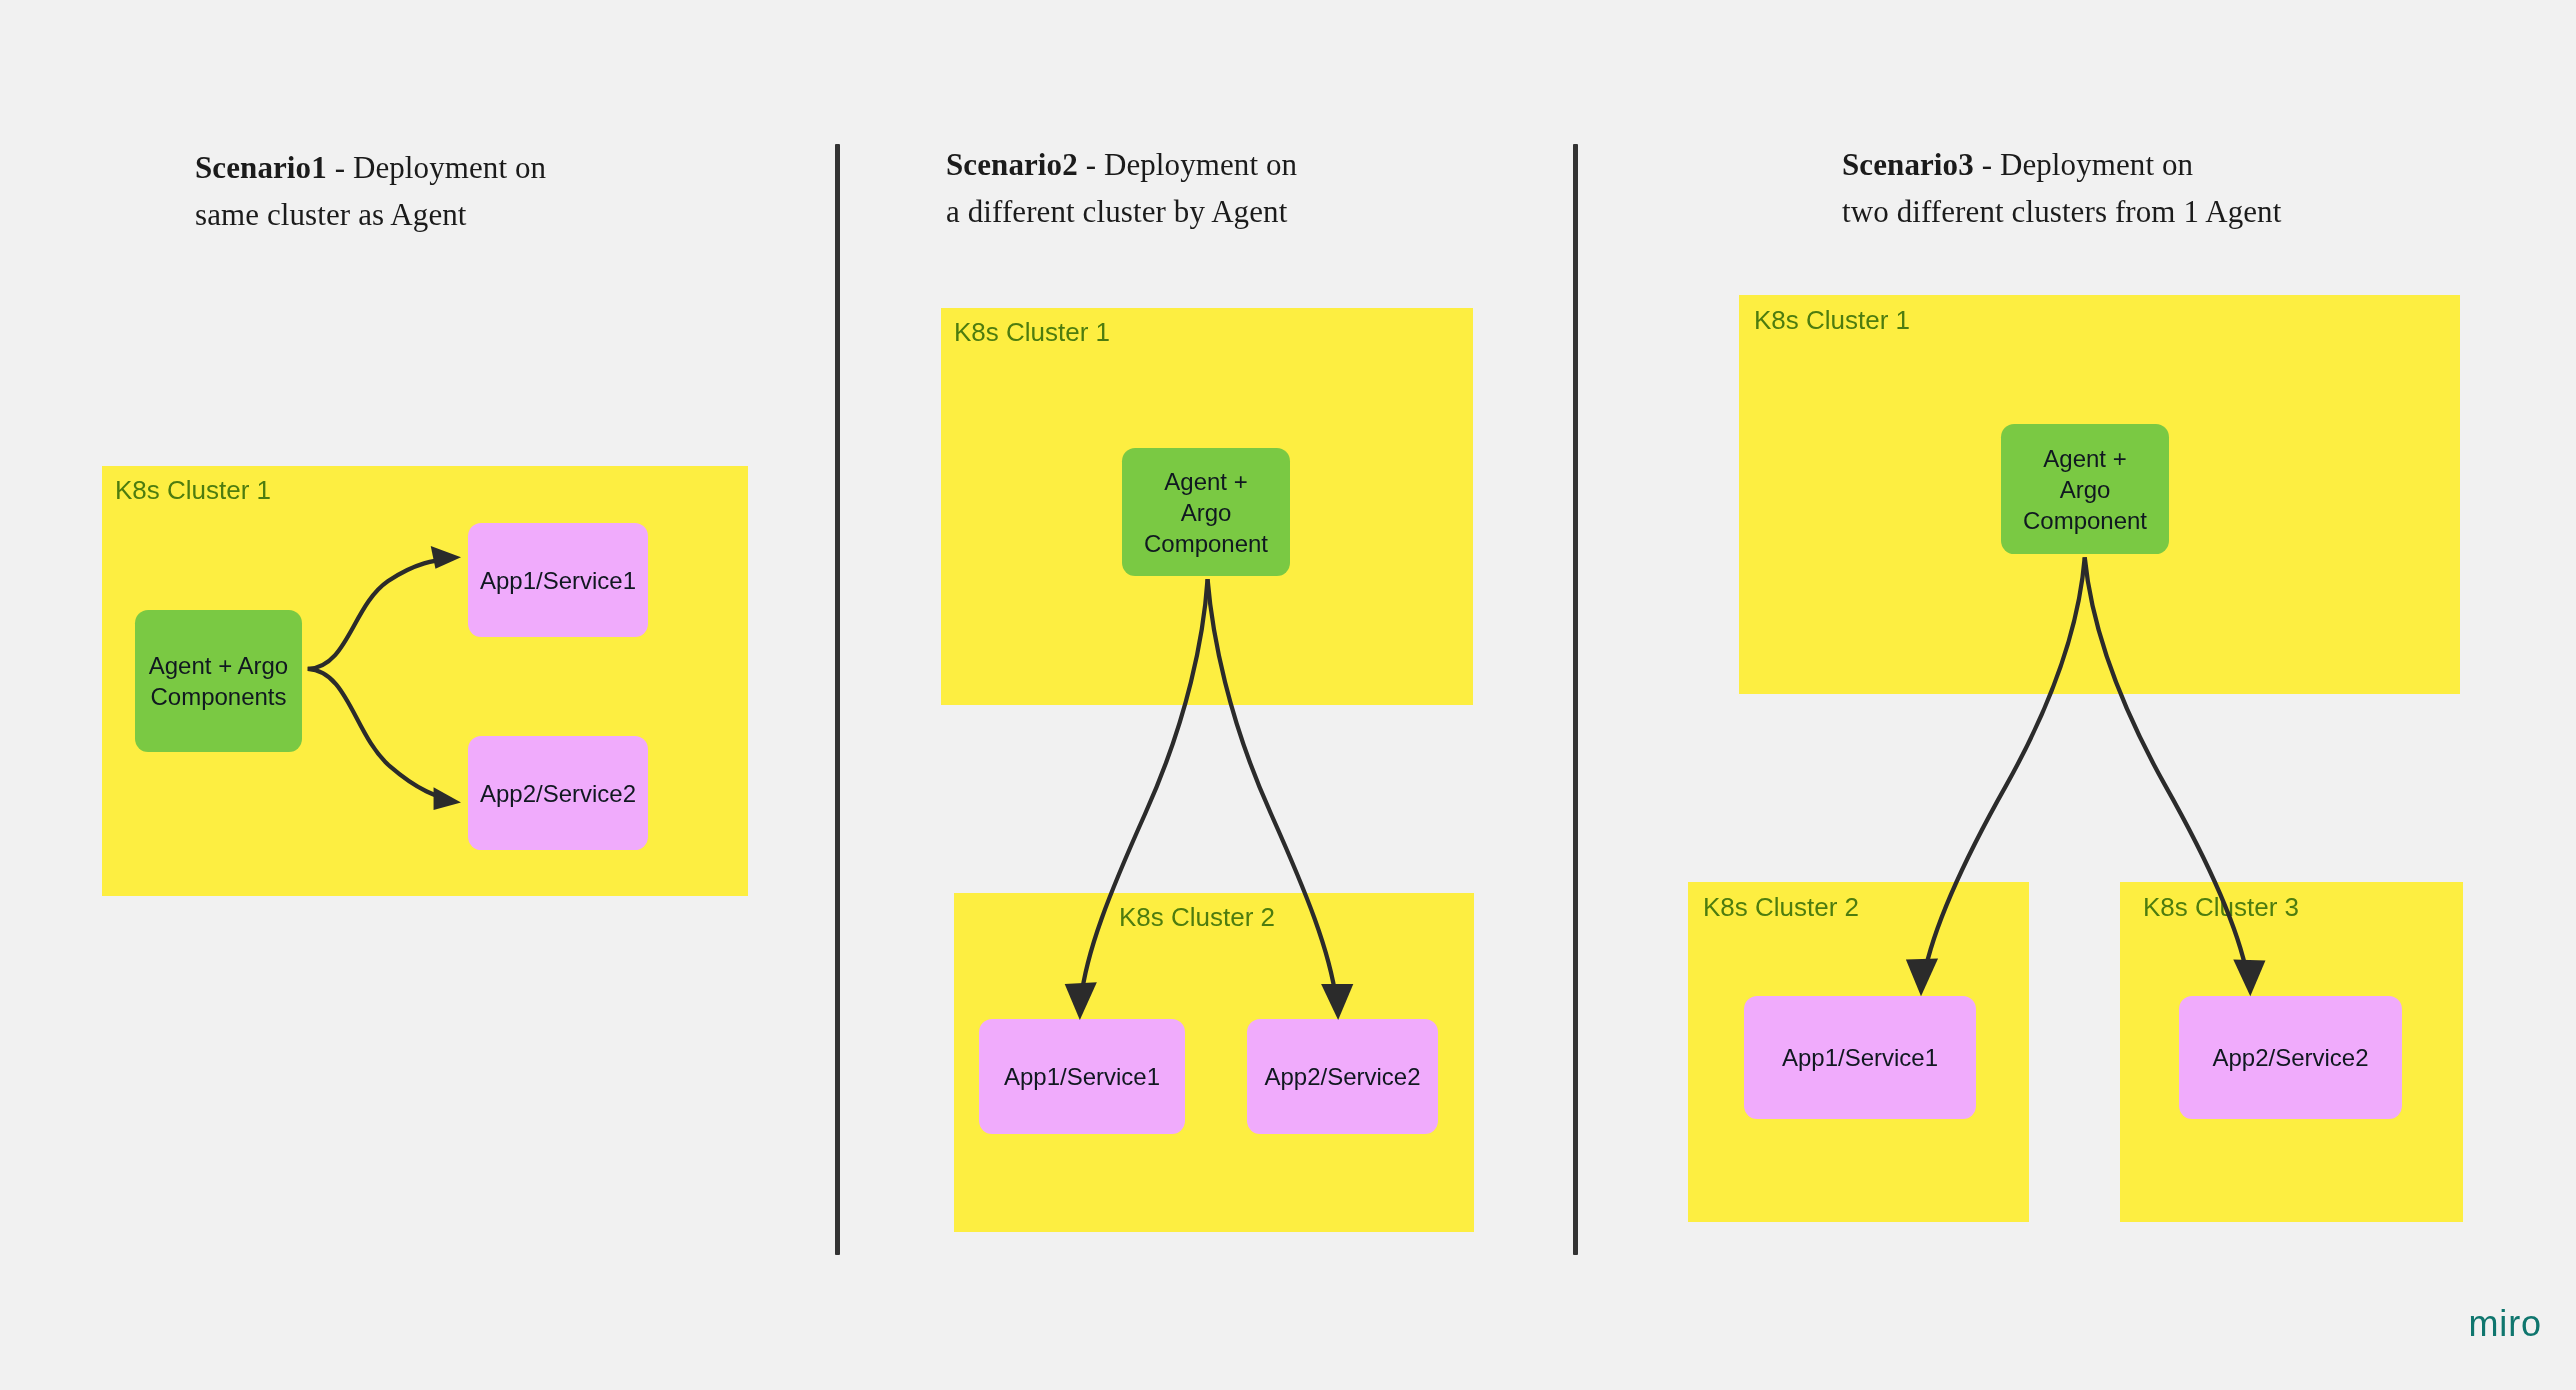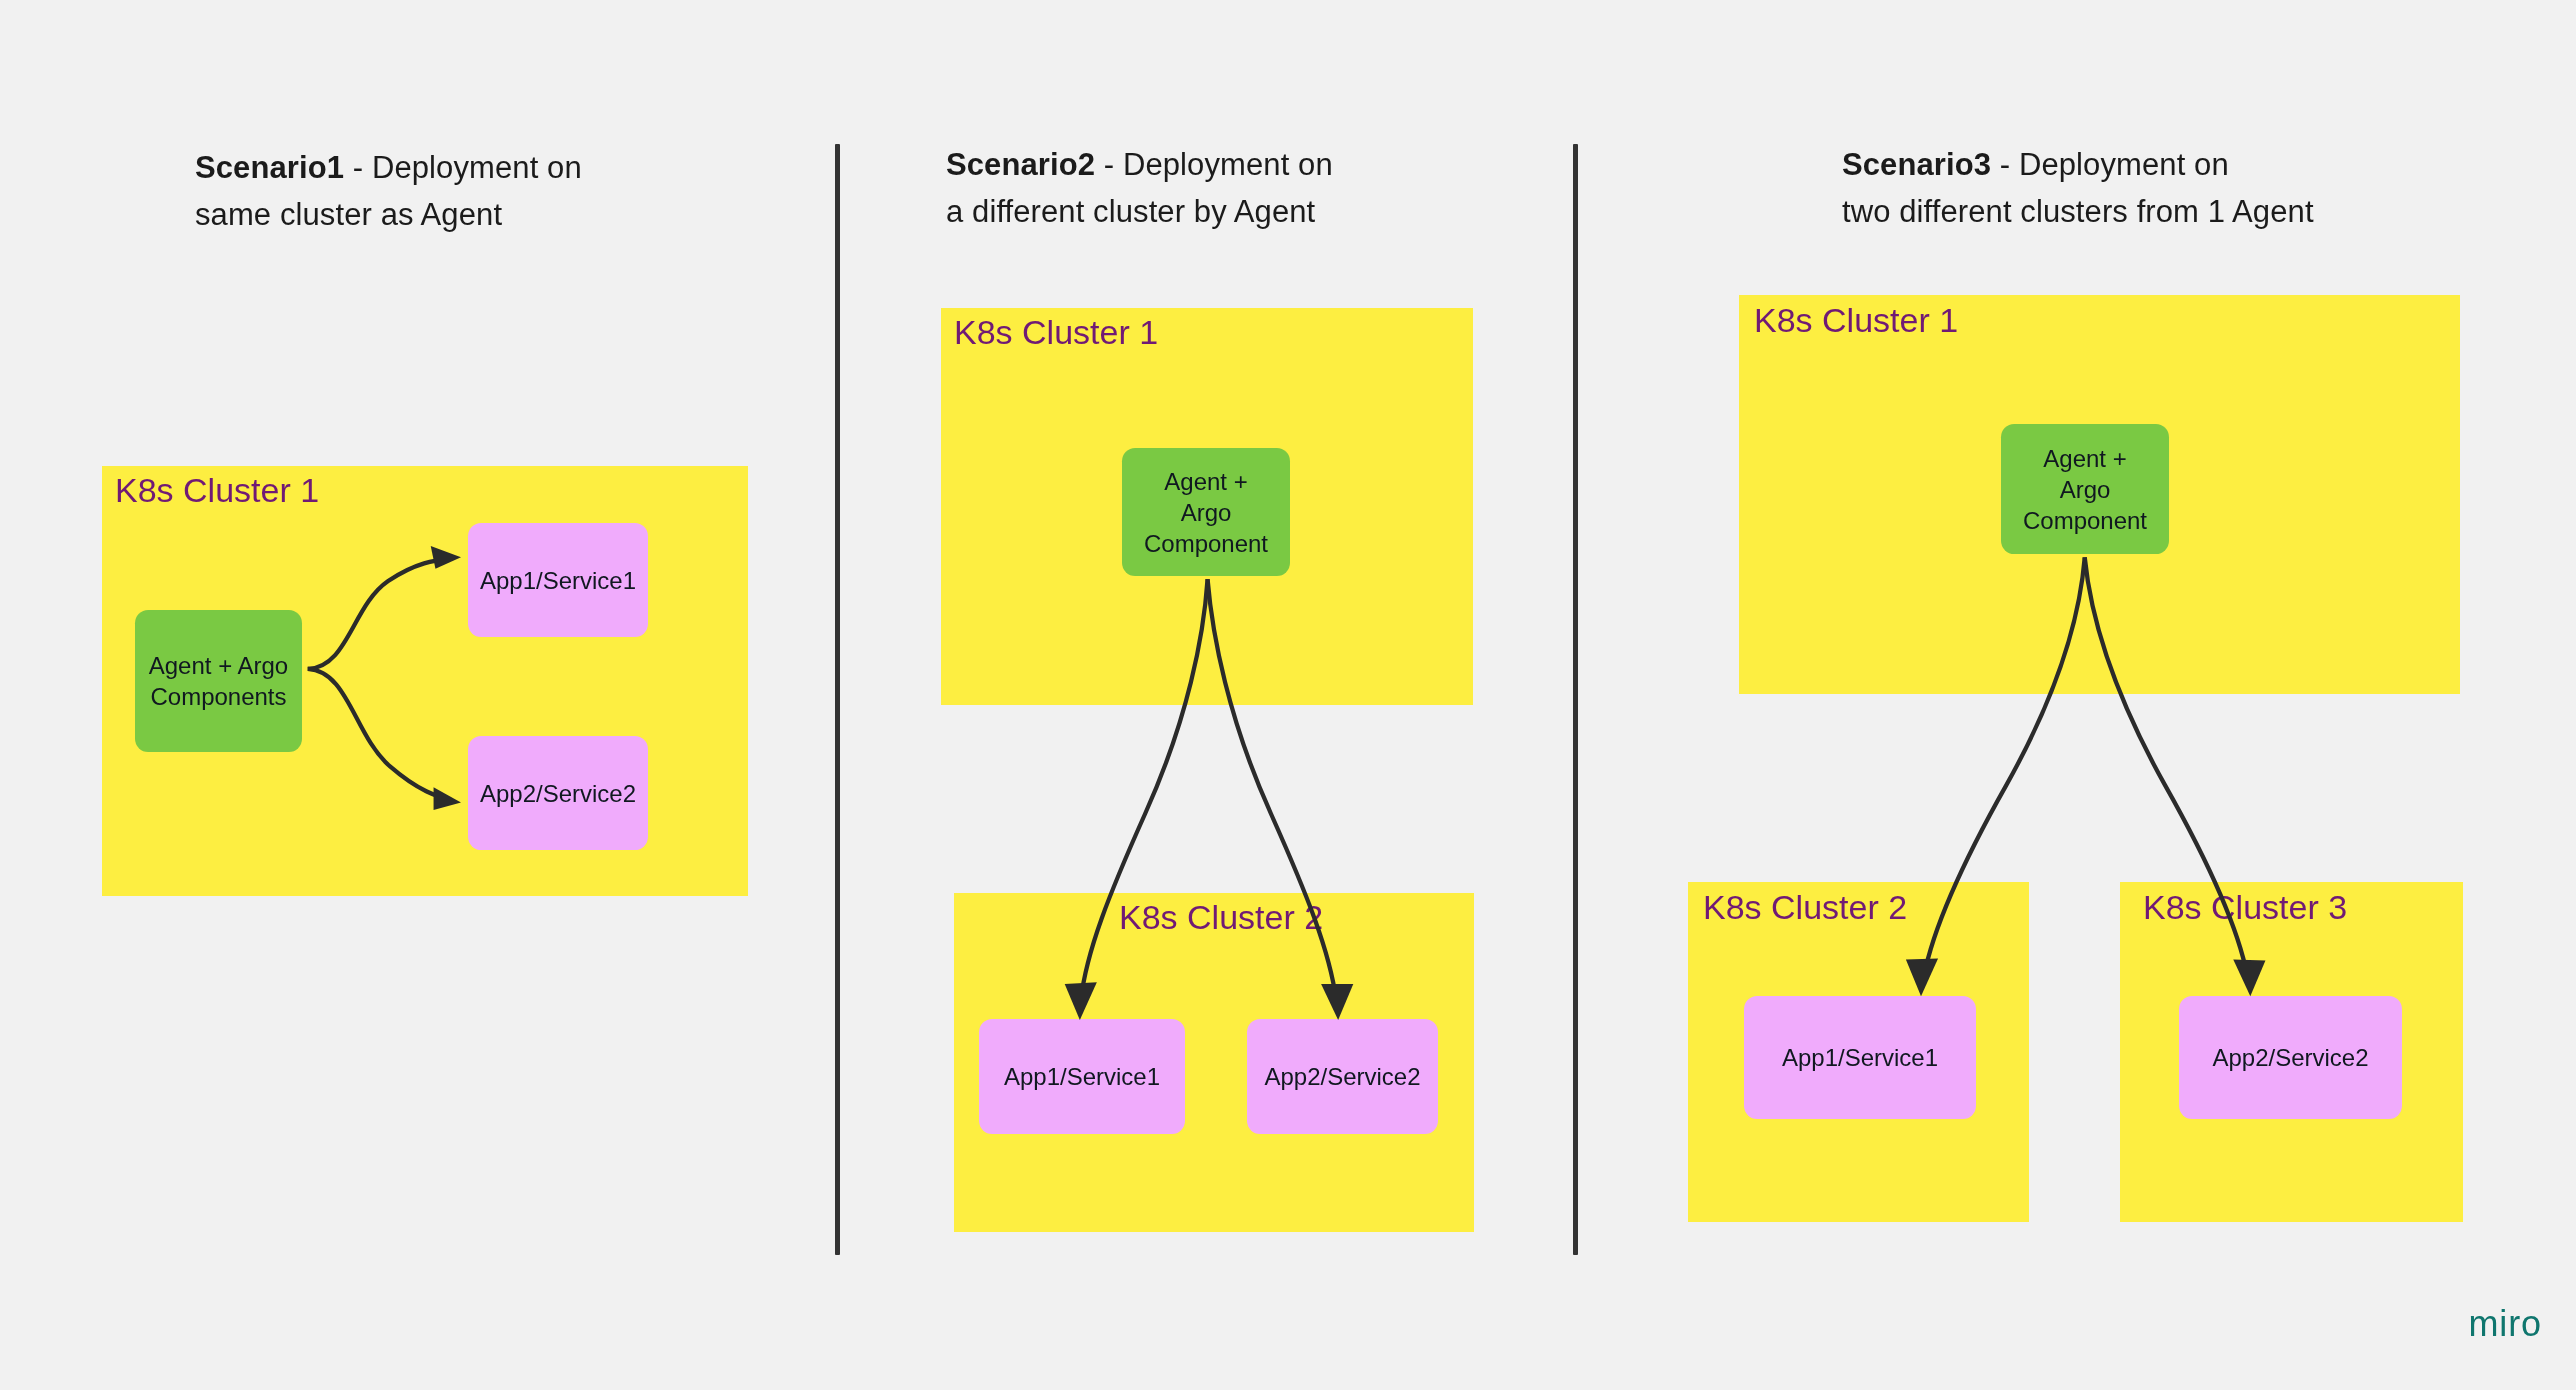--- a/index.html
+++ b/index.html
@@ -24,20 +24,21 @@
 
   
   .scenario-title {
     position: absolute;
     font-size: 31px;
     line-height: 47px;
     color: #1b1b1b;
     font-weight: 400;
     letter-spacing: 0.1px;
     white-space: pre-line;
+    font-family: Liberation Serif, serif;
   }
   .scenario-title .strong { font-weight: 700; }
 
   #title-1 { left: 195px;  top: 144px; }
   #title-2 { left: 946px; top: 141px; }
   #title-3 { left: 1842px; top: 141px; }
 
   
   .divider {
     position: absolute;
@@ -48,23 +49,23 @@
   #divider-1 { left: 835px;  top: 144px; height: 1111px; }
   #divider-2 { left: 1573px; top: 144px; height: 1111px; }
 
   
   .cluster {
     position: absolute;
     background: #fdee41;
   }
   .cluster-label {
     position: absolute;
-    font-size: 34px;
+    font-size: 26px;
     line-height: 34px;
-    color: #701a75;
+    color: #4d7c0f;
     white-space: nowrap;
   }
 
   
   .node {
     position: absolute;
     display: flex;
     align-items: center;
     justify-content: center;
     text-align: center;

